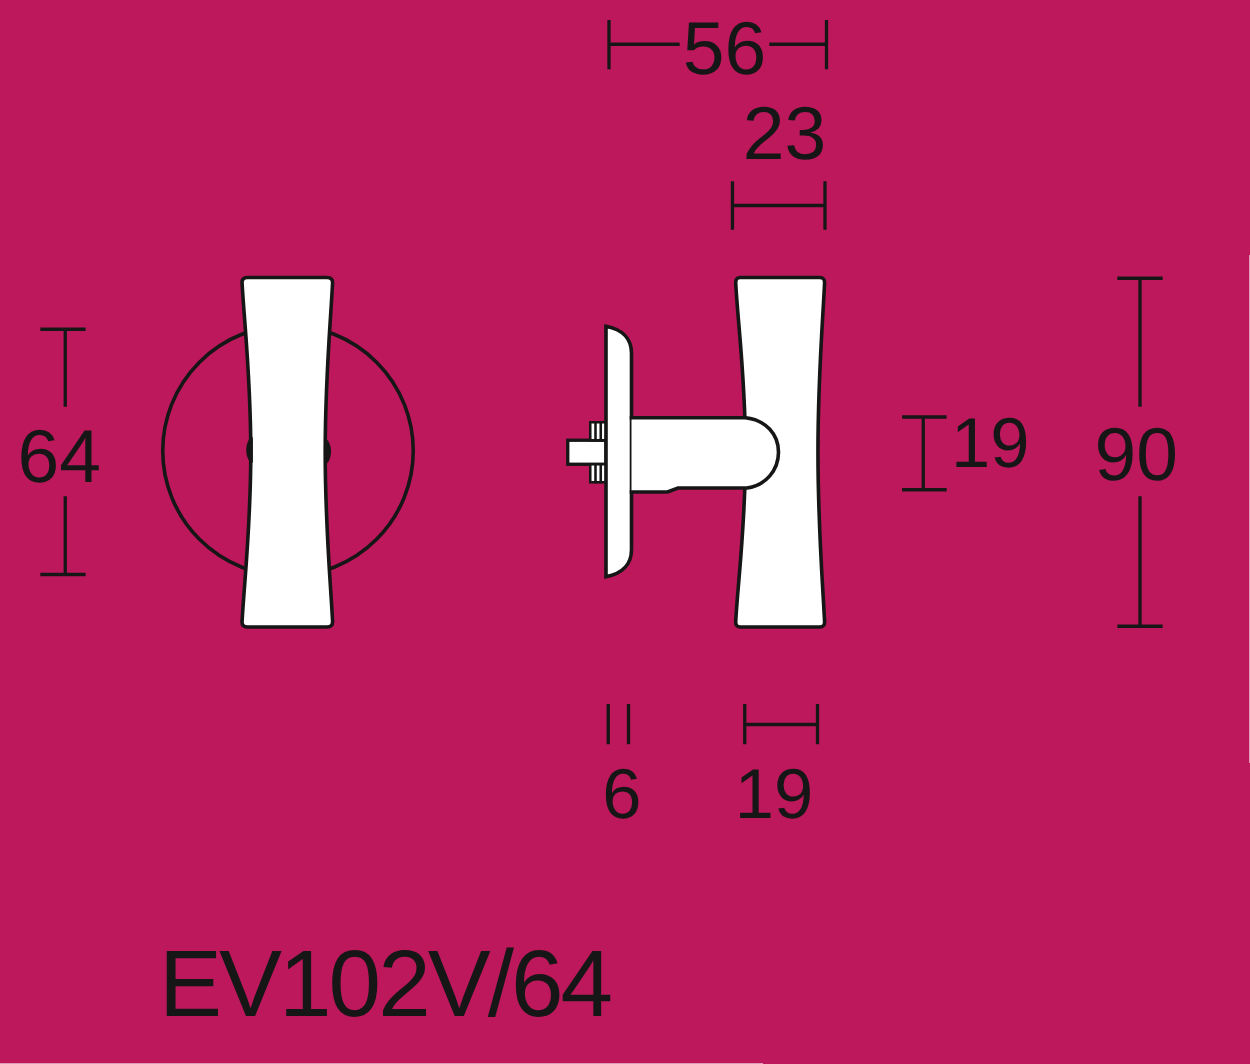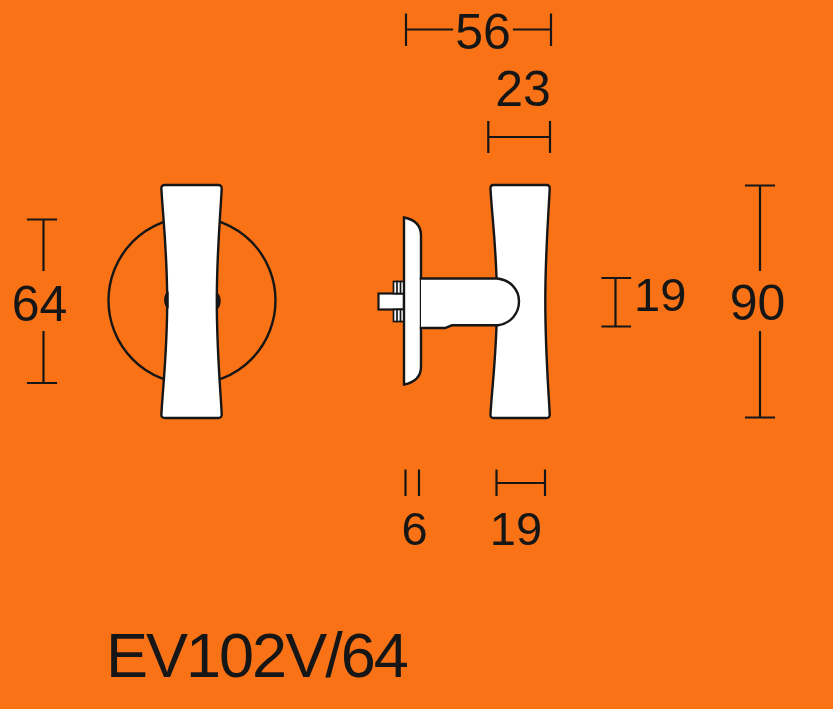--- a/index.html
+++ b/index.html
@@ -1,16 +1,16 @@
 <!DOCTYPE html>
 <html><head>
 <meta charset="utf-8">
 <style>
   html,body{margin:0;padding:0;background:#ffffff;}
-  .stage{position:relative;width:833px;height:709px;background:#f97316;overflow:hidden;}
+  .stage{position:relative;width:833px;height:709px;background:#be185d;overflow:hidden;}
   svg{display:block;}
   .dim-text{font-family:"Liberation Sans","DejaVu Sans",sans-serif;font-weight:200;fill:#161616;}
   .code-text{font-family:"Liberation Sans","DejaVu Sans",sans-serif;font-weight:200;fill:#161616;letter-spacing:-2px;}
 </style>
 </head>
 <body>
 
 <div class="stage">
 <svg width="833" height="709" viewBox="0 0 833 709">
 

